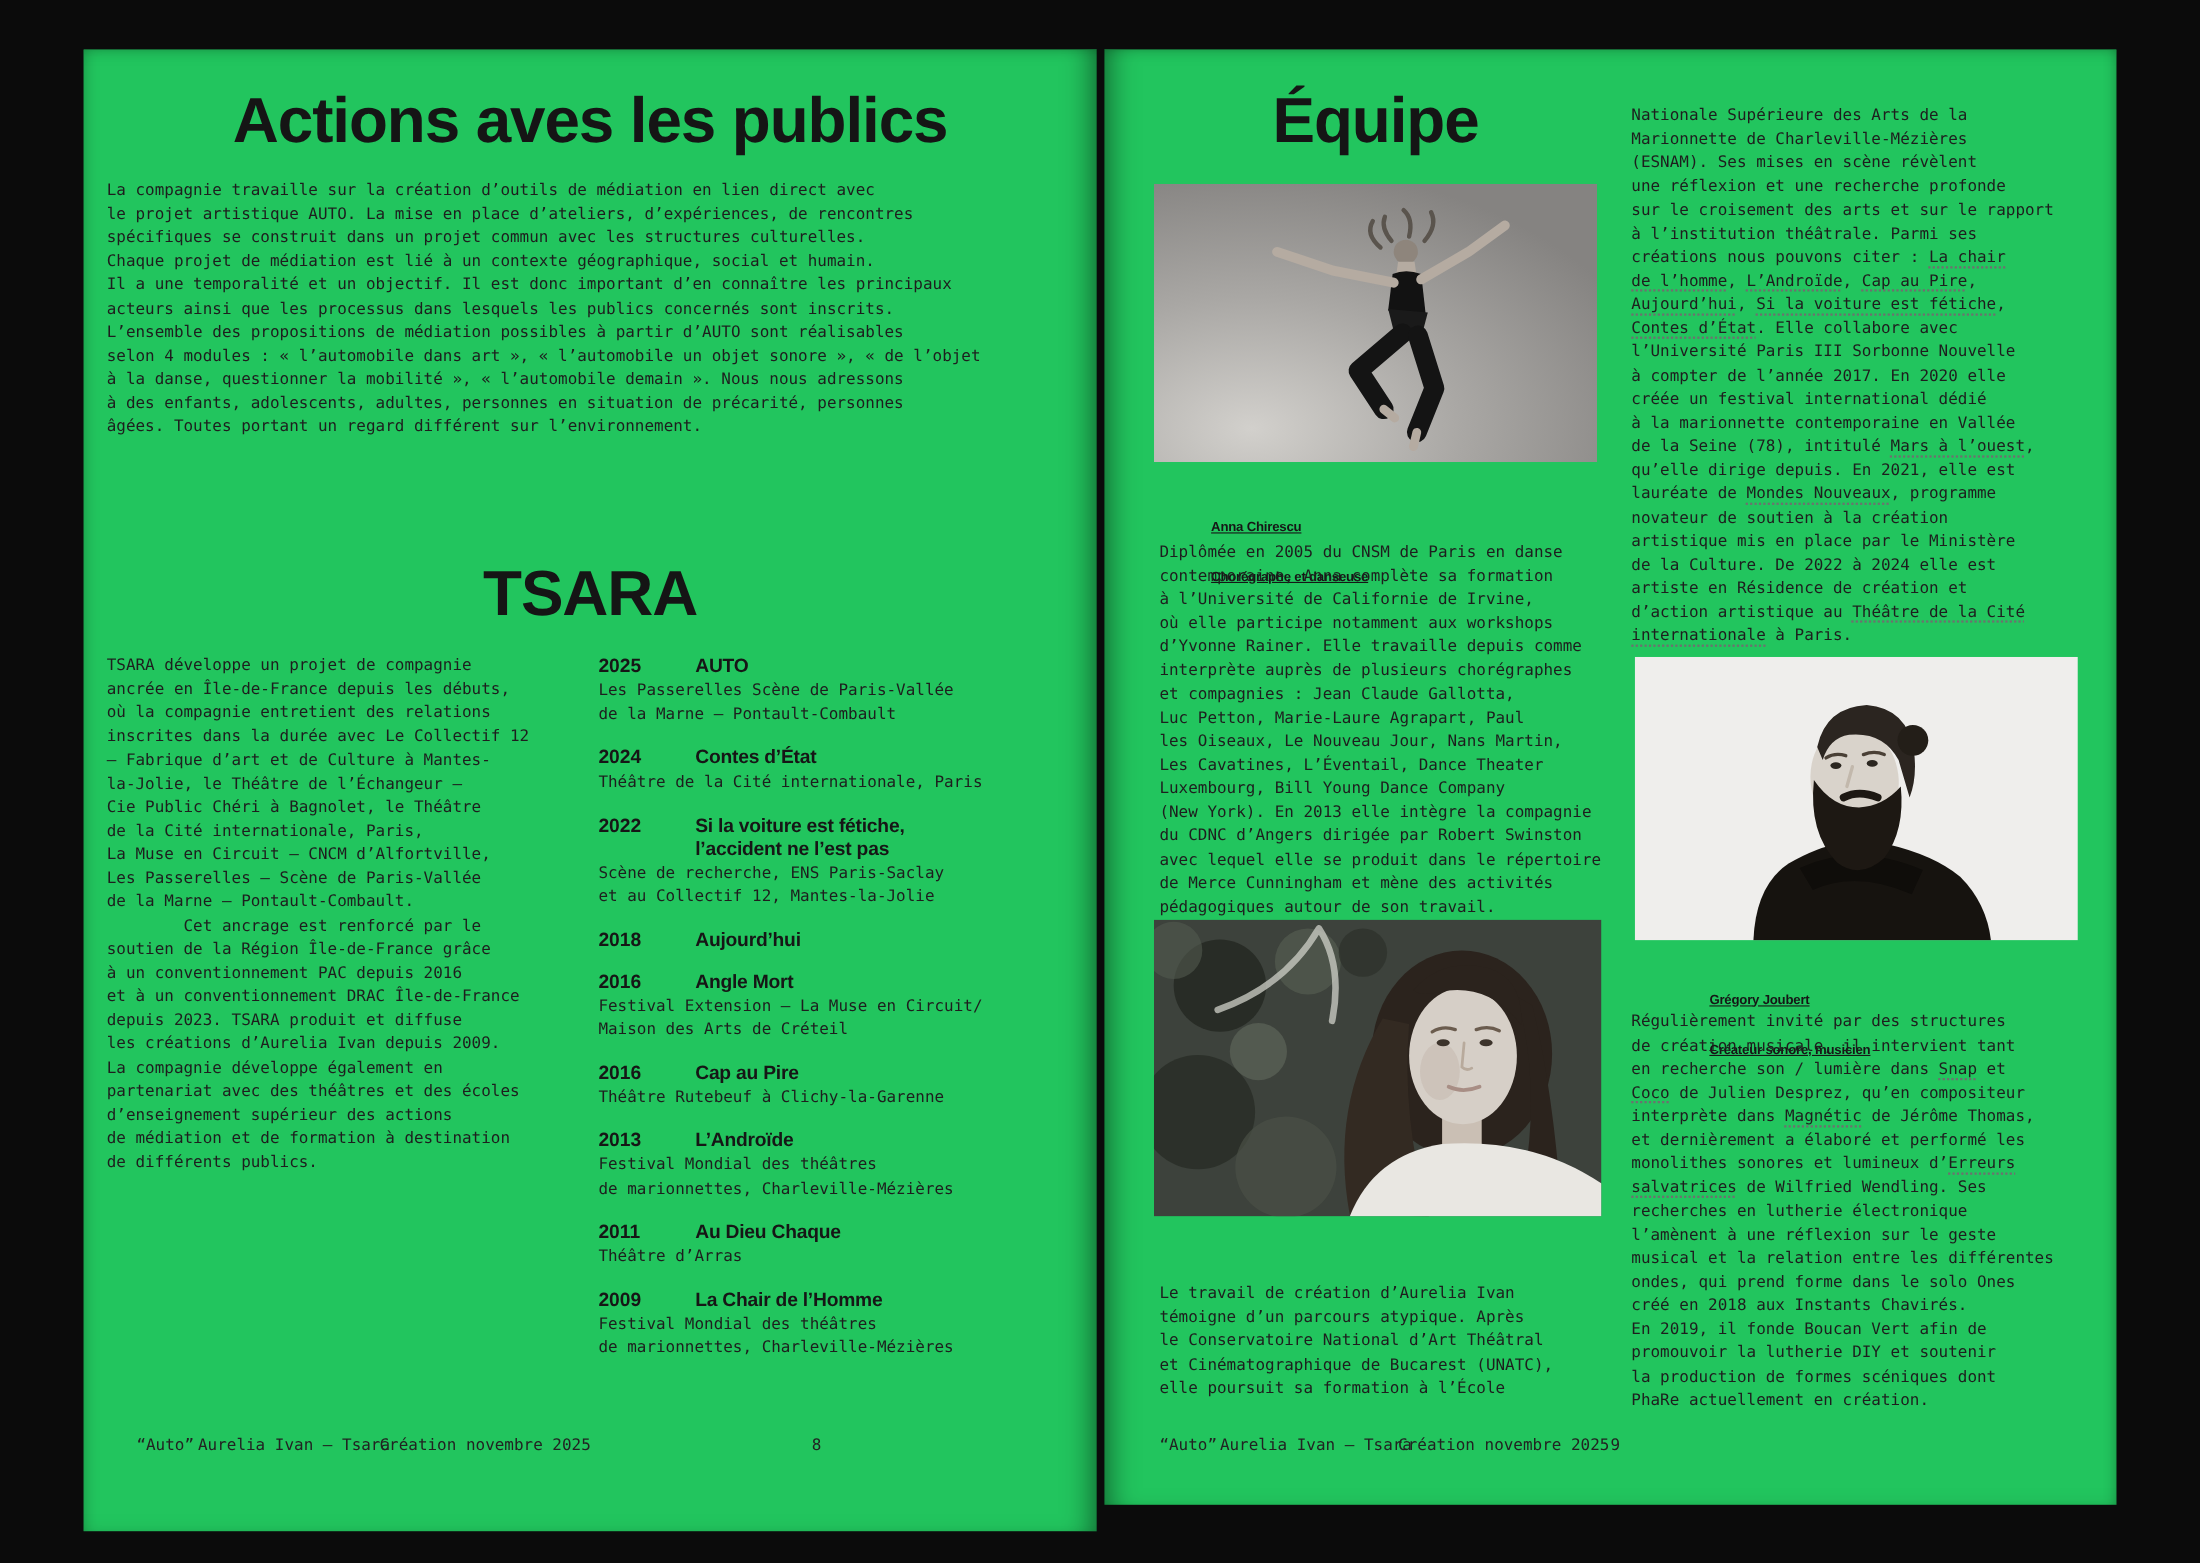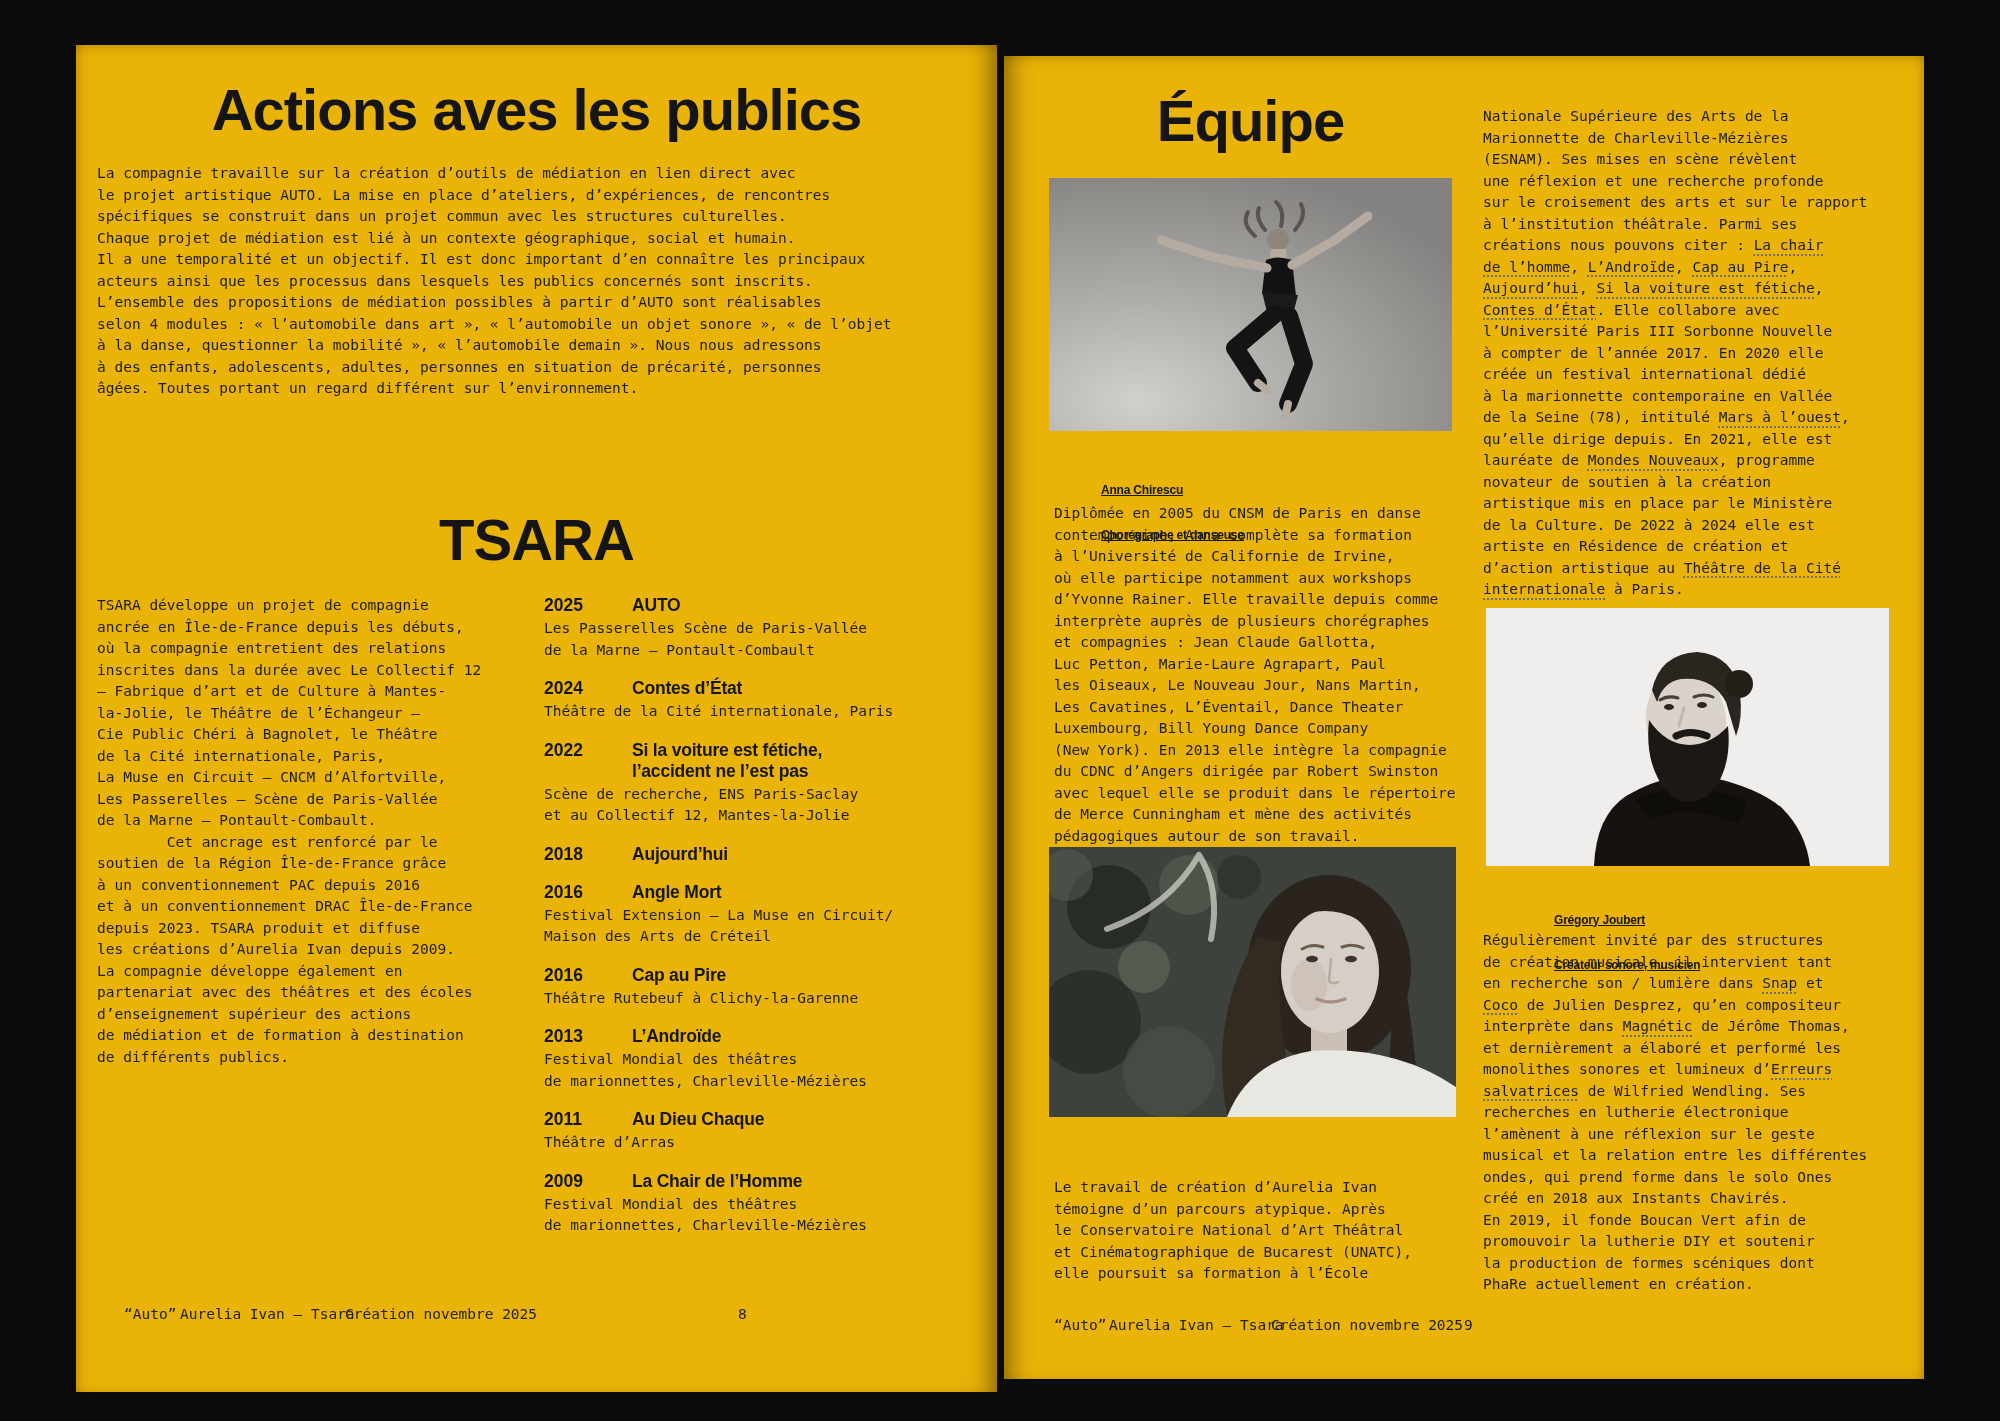--- a/index.html
+++ b/index.html
@@ -1,21 +1,21 @@
 <!DOCTYPE html>
 <html><head>
 <meta charset="utf-8">
 <style>
   html,body{margin:0;padding:0;background:#0b0b0b;}
   .stage{position:relative;width:2000px;height:1421px;background:#0b0b0b;overflow:hidden;
          font-family:"DejaVu Sans Mono",monospace;color:#1d1d1d;}
-  .page{position:absolute;background:#eab308;}
+  .page{position:absolute;background:#22c55e;}
   .page-left{left:76px;top:45px;width:921px;height:1347px;
     box-shadow:inset -20px 0 26px -16px rgba(0,0,0,.5), inset 10px 0 14px -10px rgba(0,0,0,.28), inset 0 10px 12px -10px rgba(0,0,0,.18);}
-  .page-right{left:1004px;top:56px;width:920px;height:1323px;
+  .page-right{left:1004px;top:45px;width:920px;height:1323px;
     box-shadow:inset 20px 0 26px -16px rgba(0,0,0,.5), inset -9px 0 12px -9px rgba(0,0,0,.3), inset 0 10px 12px -10px rgba(0,0,0,.18);}
   .abs{position:absolute;}
   .mono{font-family:"DejaVu Sans Mono",monospace;font-size:14.5px;line-height:21.5px;
         white-space:pre-line;color:#1e1e1e;}
   .display{font-family:"Liberation Sans","DejaVu Sans",sans-serif;font-weight:700;color:#151515;letter-spacing:-1px;}
   .h1{font-size:58px;line-height:66px;text-align:center;}
   .name{font-family:"Liberation Sans","DejaVu Sans",sans-serif;font-weight:700;font-size:12px;
         line-height:22.5px;color:#161616;white-space:pre-line;letter-spacing:-0.2px;text-decoration:underline;}
   .u{text-decoration:underline;text-decoration-style:dotted;text-decoration-thickness:1.5px;
      text-decoration-color:#6f6f6f;text-underline-offset:4px;}

